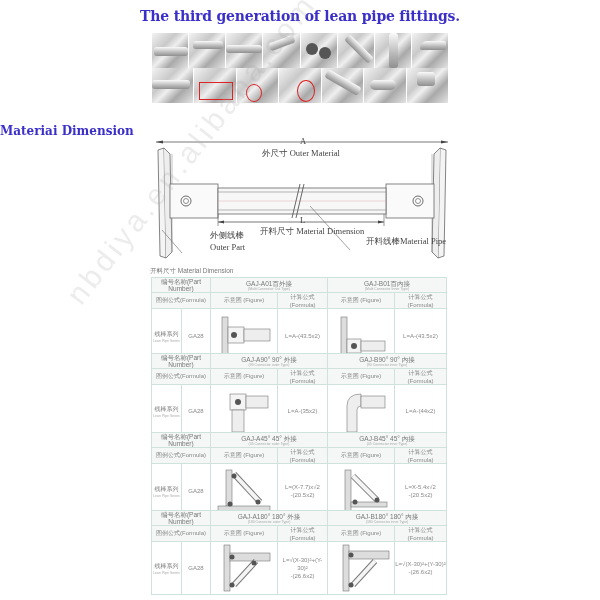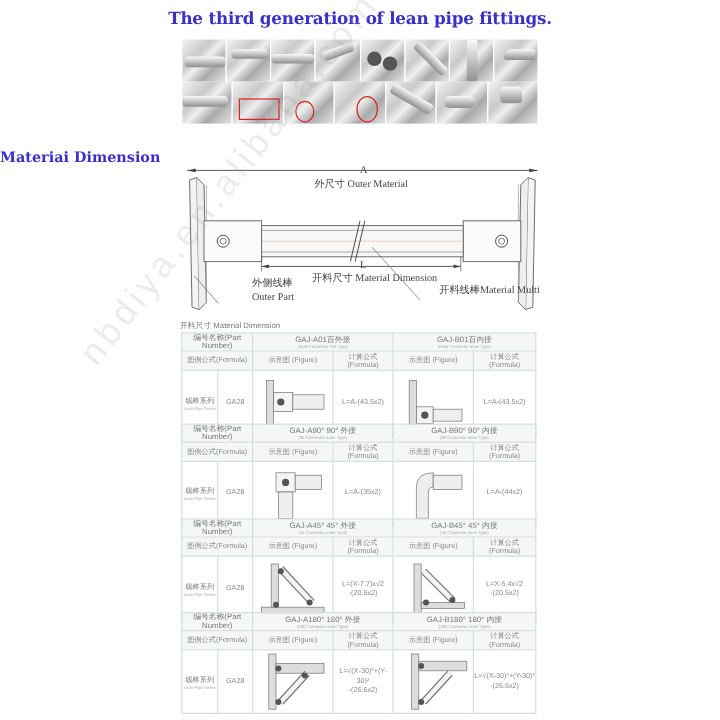--- a/index.html
+++ b/index.html
@@ -124,21 +124,21 @@
 
     <line x1="12" y1="90" x2="32" y2="113" stroke="#666" stroke-width="0.6"></line>
     <line x1="160" y1="66" x2="200" y2="110" stroke="#666" stroke-width="0.6"></line>
   </svg>
   <div class="dlabel" style="left:150px;top:-4px;">A</div>
   <div class="dlabel" style="left:112px;top:8px;">外尺寸 Outer Material</div>
   <div class="dlabel" style="left:150px;top:75px;">L</div>
   <div class="dlabel" style="left:110px;top:86px;">开料尺寸 Material Dimension</div>
   <div class="dlabel" style="left:60px;top:90px;">外侧线棒</div>
   <div class="dlabel" style="left:60px;top:102px;">Outer Part</div>
-  <div class="dlabel" style="left:216px;top:96px;">开料线棒Material Multi</div>
+  <div class="dlabel" style="left:216px;top:96px;">开料线棒Material Pipe</div>
 </div>
 
 <div class="table-caption">开料尺寸 Material Dimension</div>
 
 <table class="mtable" style="top:277px;">
   <colgroup>
       <col style="width:30px">
       <col style="width:29px">
       <col style="width:67px">
       <col style="width:50px">

